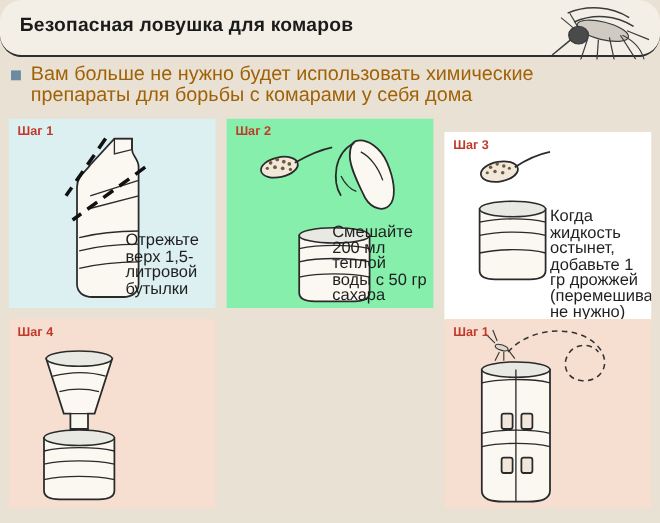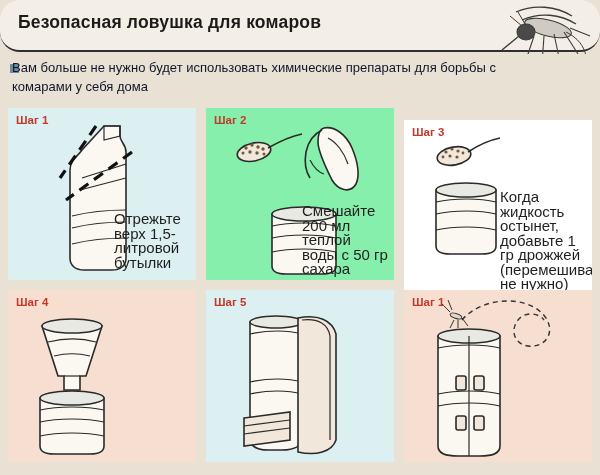--- a/index.html
+++ b/index.html
@@ -56,24 +56,24 @@
     background: #e8e1d4;
   }
   .bullet {
     position: absolute;
     left: 10px; top: 10px;
     width: 9px; height: 9px;
     background: #6b8ba3;
   }
   .subtitle {
     position: absolute;
-    left: 12px; top: 4px;
+    left: 28px; top: 4px;
     width: 520px;
-    font-size: 13px;
-    color: #0f172a;
+    font-size: 18px;
+    color: #a16207;
     line-height: 19px;
   }
 
   
   .grid {
     position: absolute;
     left: 8px; top: 108px;
     width: 488px;
     height: 360px;
   }
@@ -256,43 +256,20 @@
             <path class="ln2" d="M32 132 C50 128 78 128 96 132"></path>
             <path class="ln2" d="M32 146 C50 142 78 142 96 146"></path>
             <ellipse class="fillg" cx="64" cy="108" rx="32" ry="7"></ellipse>
           </g>
         </svg>
       </div>
       <div class="step-label">Шаг 4</div>
 
     </div>
 
-    <div class="card c4">
-      <div class="art">
-        <svg viewBox="0 0 188 172" width="188" height="172">
-          <g>
-
-            <path class="fillw" d="M44 32 L96 32 L96 148 C96 156 88 160 76 160 L62 160 C50 160 44 156 44 148 Z"></path>
-            <path class="ln2" d="M44 44 C62 40 82 40 96 44"></path>
-            <path class="ln2" d="M44 92 C62 88 82 88 96 92"></path>
-            <path class="ln2" d="M44 104 C62 100 82 100 96 104"></path>
-            <ellipse class="fillg" cx="70" cy="32" rx="26" ry="6"></ellipse>
-
-            <path class="fillp" d="M92 28 C112 24 126 30 130 44 L130 150 C126 162 110 166 92 162 Z"></path>
-            <path class="ln2" d="M96 30 C112 28 122 34 124 46 L124 150"></path>
-
-            <path class="fillp" d="M38 128 L84 122 L84 150 L38 156 Z"></path>
-            <path class="ln2" d="M38 136 L84 130"></path>
-            <path class="ln2" d="M38 144 L84 138"></path>
-          </g>
-        </svg>
-      </div>
-      <div class="step-label">Шаг 5</div>
-
-    </div>
 
     <div class="card c5">
       <div class="art">
         <svg viewBox="0 0 188 172" width="188" height="172">
           <g>
 
             <path class="fillw" d="M34 46 L96 46 L96 156 C96 164 88 166 76 166 L54 166 C42 166 34 164 34 156 Z"></path>
             <ellipse class="fillg" cx="65" cy="46" rx="31" ry="7"></ellipse>
             <path class="ln2" d="M34 58 C52 54 80 54 96 58"></path>
             <path class="ln2" d="M34 104 C52 100 80 100 96 104"></path>

